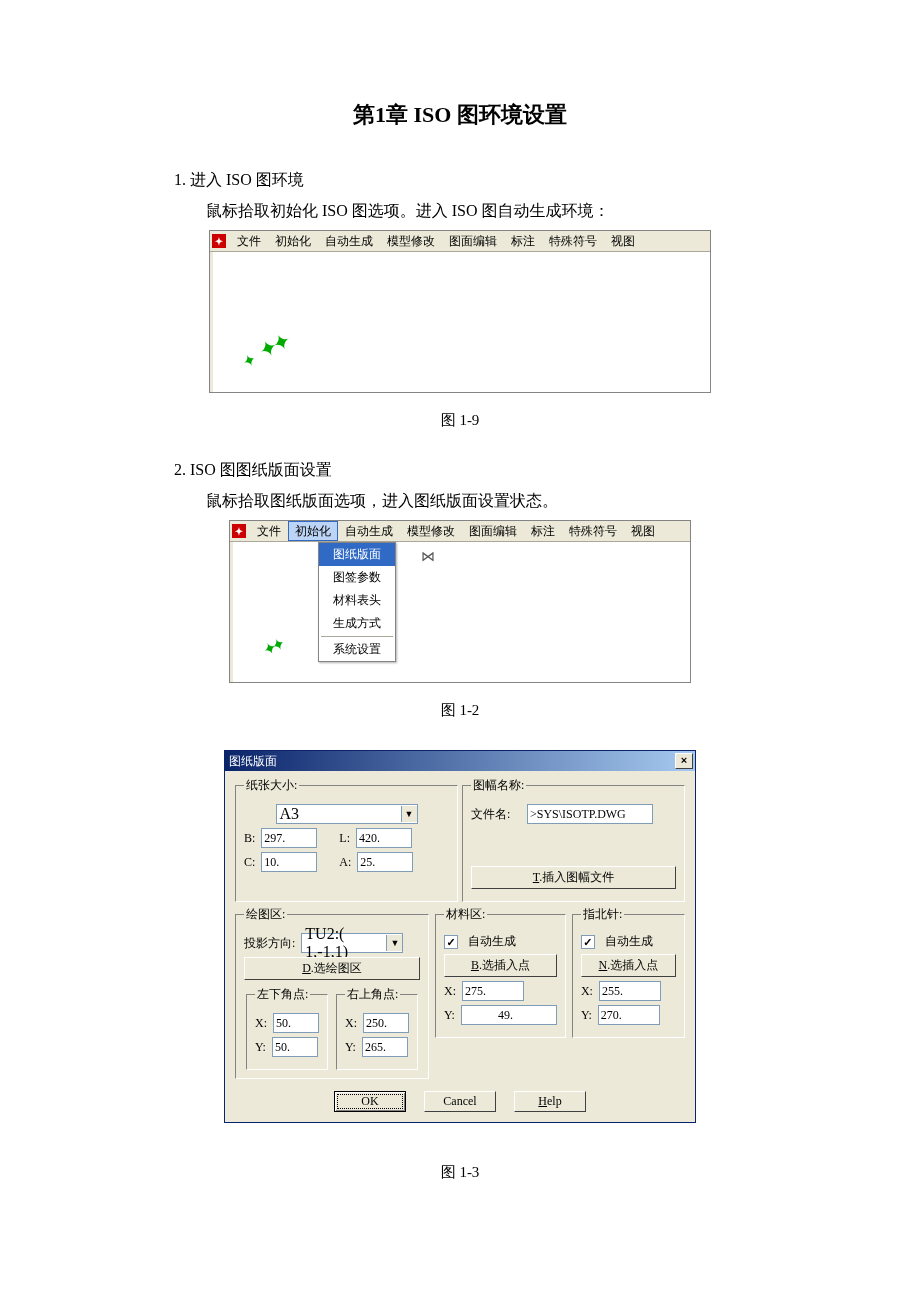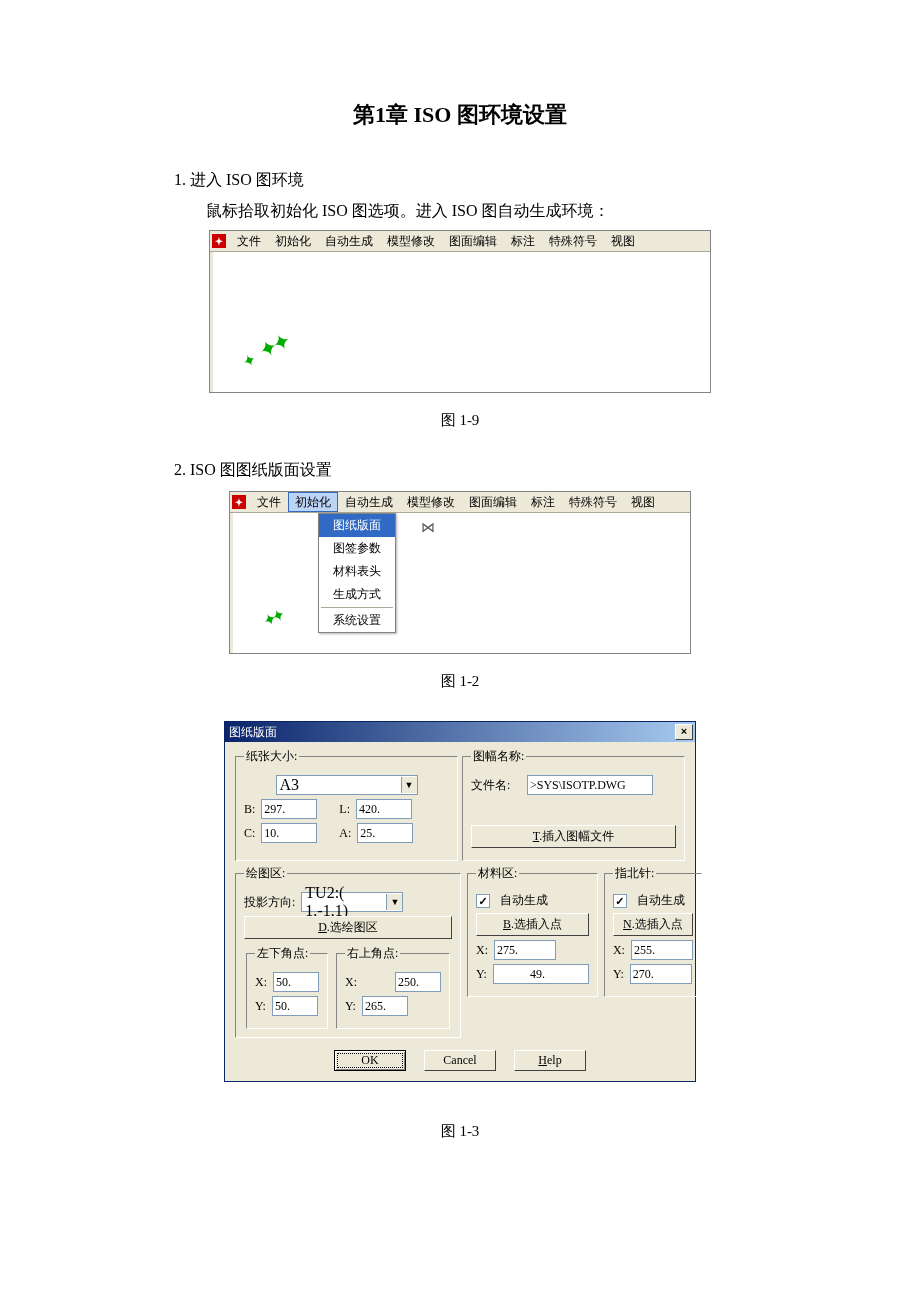--- a/index.html
+++ b/index.html
@@ -72,20 +72,21 @@
       <span class="mitem">视图</span>
     </div>
     <div class="canvas">
       <div class="greenmark" style="left:46px;top:82px">✦✦</div>
       <div class="greenmark" style="left:30px;top:100px;font-size:16px">✦</div>
     </div>
   </div>
   <div class="fig-cap">图 1-9</div>
 
   <div class="sec-h">2. ISO 图图纸版面设置</div>
+  <div class="sec-p">鼠标拾取图纸版面选项，进入图纸版面设置状态。</div>
 
   <div class="screenshot win1" style="width:460px">
     <div class="mbar">
       <div class="appicon">✦</div>
       <span class="mitem">文件</span>
       <span class="mitem active">初始化</span>
       <span class="mitem">自动生成</span>
       <span class="mitem">模型修改</span>
       <span class="mitem">图面编辑</span>
       <span class="mitem">标注</span>
@@ -137,21 +138,21 @@
             <span class="lbl">A:</span>
             <input class="txt" style="width: 50px;" value="25.">
           </div>
         </fieldset>
         <fieldset class="right">
           <legend>图幅名称:</legend>
           <div class="row">
             <span class="lbl" style="width:50px">文件名:</span>
             <input class="txt" style="width: 120px;" value="&gt;SYS\ISOTP.DWG">
           </div>
-          <div class="row" style="margin-top:30px">
+          <div class="row" style="margin-top:42px">
             <div class="btn" style="flex:1"><u>T</u>.插入图幅文件</div>
           </div>
         </fieldset>
       </div>
 
       <div class="grid3" style="align-items:flex-start">
         <fieldset style="flex:1.3">
           <legend>绘图区:</legend>
           <div class="row">
             <span class="lbl">投影方向:</span>
@@ -172,21 +173,21 @@
                 </div>
               <div class="row">
                   <span class="lbl">Y:</span>
                   <input class="txt" style="width: 40px;" value="50.">
                 </div>
             </fieldset>
             <fieldset class="inner" style="flex:1">
               <legend>右上角点:</legend>
               <div class="row">
                   <span class="lbl">X:</span>
-                  <input class="txt" style="width: 40px; margin-left: 32px;" value="250.">
+                  <input class="txt" style="width: 40px;" value="250.">
                 </div>
               <div class="row">
                   <span class="lbl">Y:</span>
                   <input class="txt" style="width: 40px;" value="265.">
                 </div>
             </fieldset>
           </div>
         </fieldset>
 
         <fieldset style="flex:1">

